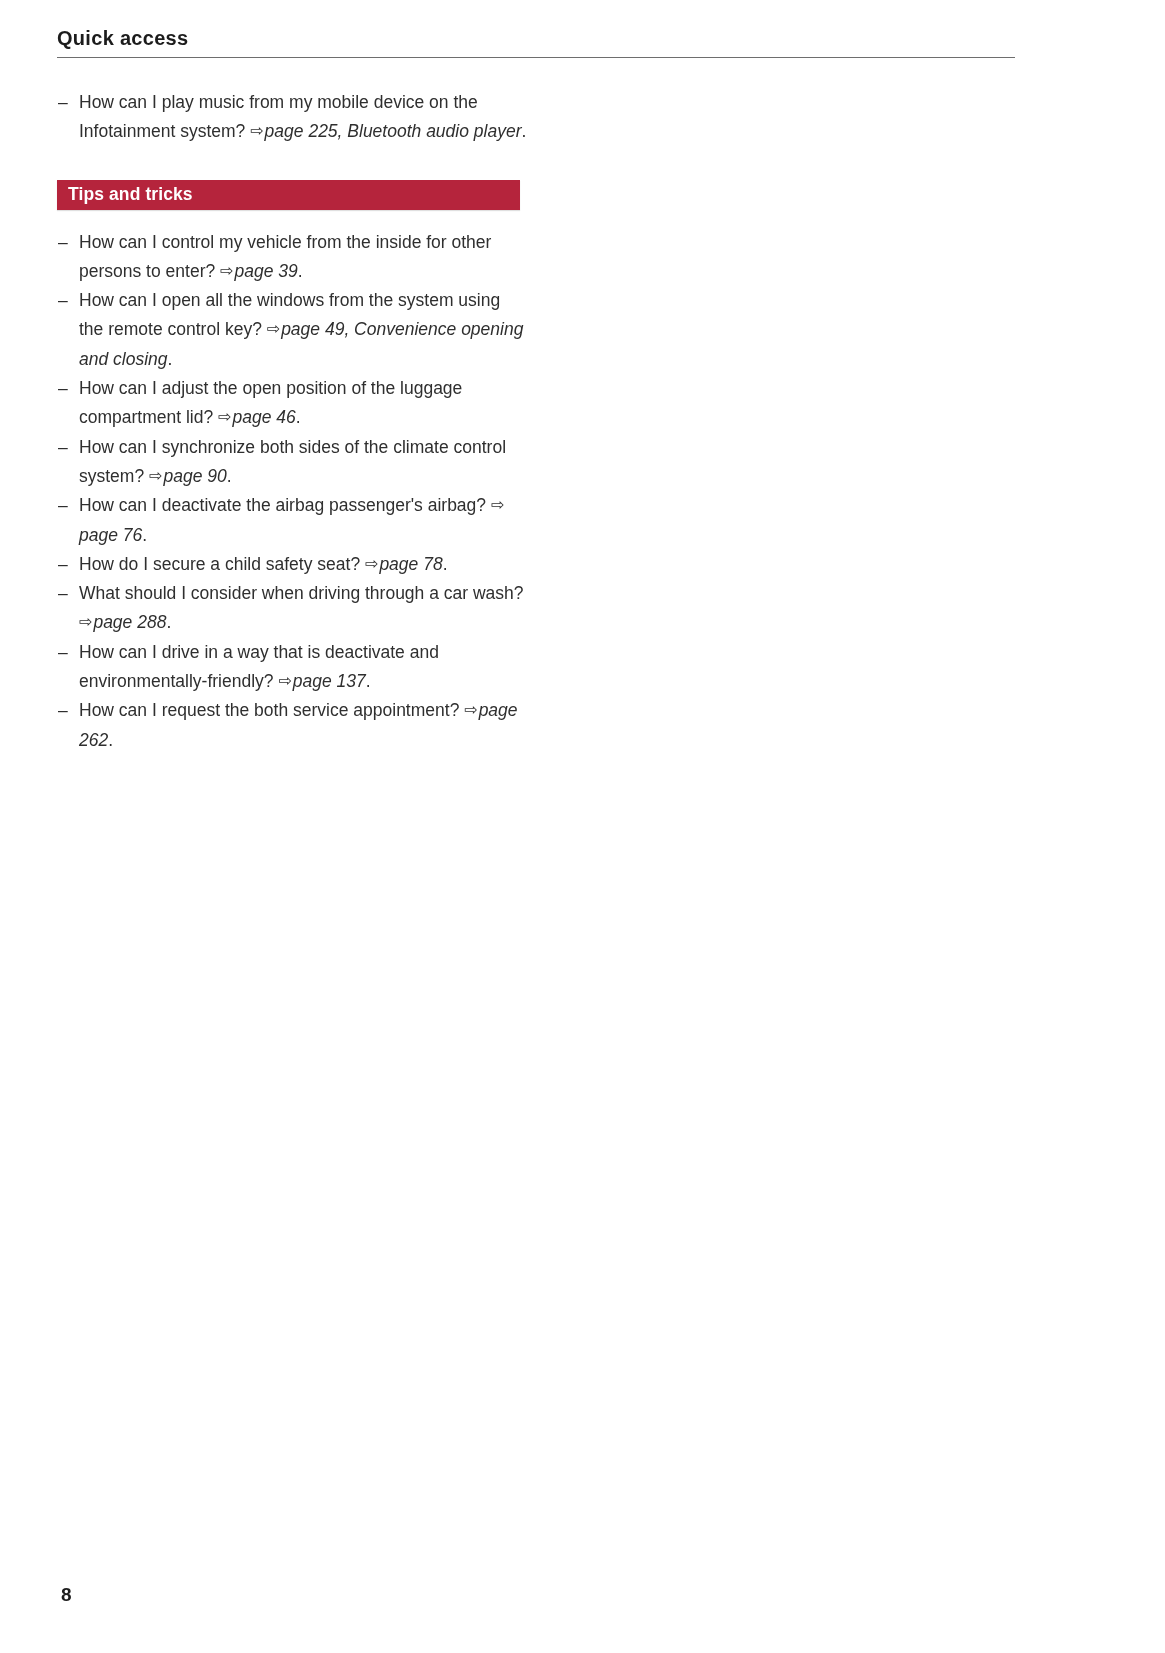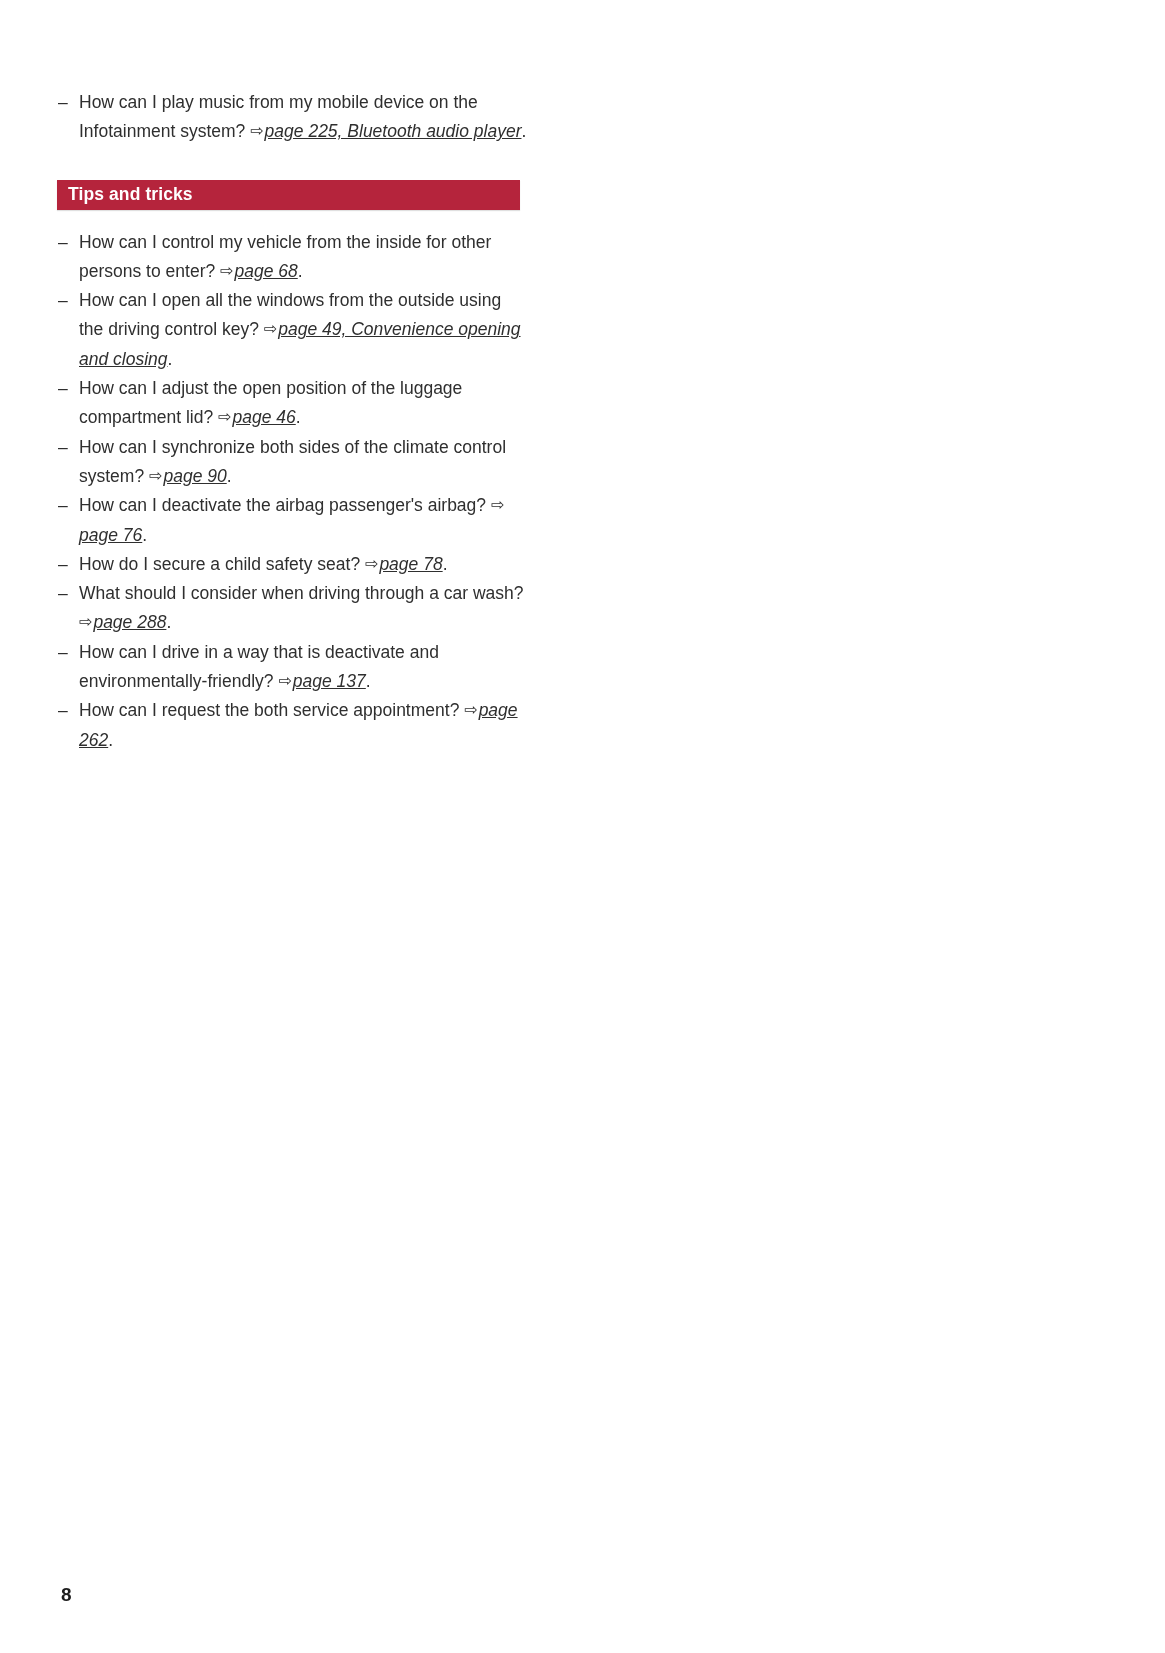--- a/index.html
+++ b/index.html
@@ -72,21 +72,20 @@
   ul.qa-list li .dash {
     position: absolute;
     left: 1px;
     top: 0;
     font-size: 17.5px;
     line-height: 29.3px;
     color: #2f2f2f;
   }
   .ref {
     font-style: italic;
-    text-decoration: underline;
   }
   .arrow {
     font-style: normal;
     display: inline-block;
     margin-right: 1px;
     transform: translateY(-1px);
     font-size: 16px;
   }
 
   
@@ -120,36 +119,40 @@
     font-weight: bold;
     color: #1c1c1c;
     line-height: 1;
   }
 </style>
 </head>
 <body>
 
 <div class="page">
 
+  <div class="page-header">
+    <h1 class="header-title">Quick access</h1>
+    <div class="header-rule"></div>
+  </div>
 
   <div class="content-column">
 
     <div class="intro-block">
       <ul class="qa-list" id="intro-list">
           <li><span class="dash">–</span><span>How can I play music from my mobile device on the Infotainment system? </span><span class="arrow">⇨</span><span class="ref">page 225, Bluetooth audio player</span><span>.</span></li>
         </ul>
     </div>
 
     <div class="section-bar">
       <span class="section-title">Tips and tricks</span>
     </div>
 
     <ul class="qa-list" id="section-list">
-        <li><span class="dash">–</span><span>How can I control my vehicle from the inside for other persons to enter? </span><span class="arrow">⇨</span><span class="ref">page 68</span><span>.</span></li>
-        <li><span class="dash">–</span><span>How can I open all the windows from the outside using the driving control key? </span><span class="arrow">⇨</span><span class="ref">page 49, Convenience opening and closing</span><span>.</span></li>
+        <li><span class="dash">–</span><span>How can I control my vehicle from the inside for other persons to enter? </span><span class="arrow">⇨</span><span class="ref">page 39</span><span>.</span></li>
+        <li><span class="dash">–</span><span>How can I open all the windows from the system using the remote control key? </span><span class="arrow">⇨</span><span class="ref">page 49, Convenience opening and closing</span><span>.</span></li>
         <li><span class="dash">–</span><span>How can I adjust the open position of the luggage compartment lid? </span><span class="arrow">⇨</span><span class="ref">page 46</span><span>.</span></li>
         <li><span class="dash">–</span><span>How can I synchronize both sides of the climate control system? </span><span class="arrow">⇨</span><span class="ref">page 90</span><span>.</span></li>
         <li><span class="dash">–</span><span>How can I deactivate the airbag passenger's airbag? </span><span class="arrow">⇨</span><span class="ref">page 76</span><span>.</span></li>
         <li><span class="dash">–</span><span>How do I secure a child safety seat? </span><span class="arrow">⇨</span><span class="ref">page 78</span><span>.</span></li>
         <li><span class="dash">–</span><span>What should I consider when driving through a car wash? </span><span class="arrow">⇨</span><span class="ref">page 288</span><span>.</span></li>
         <li><span class="dash">–</span><span>How can I drive in a way that is deactivate and environmentally-friendly? </span><span class="arrow">⇨</span><span class="ref">page 137</span><span>.</span></li>
         <li><span class="dash">–</span><span>How can I request the both service appointment? </span><span class="arrow">⇨</span><span class="ref">page 262</span><span>.</span></li>
       </ul>
 
   </div>

